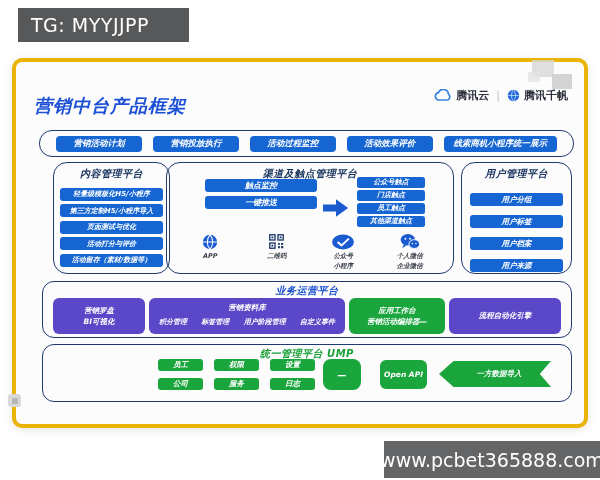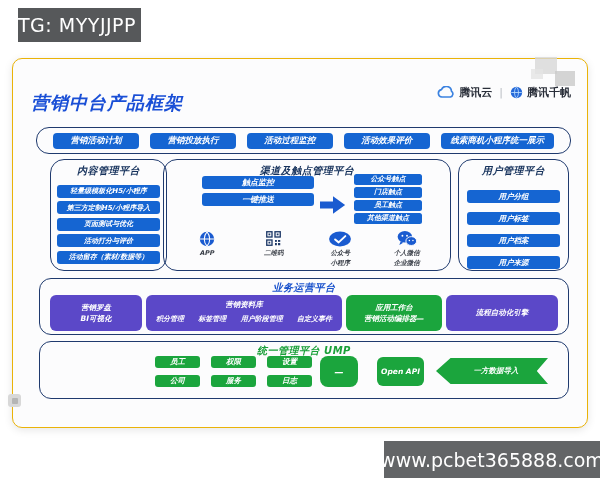--- a/index.html
+++ b/index.html
@@ -7,38 +7,38 @@
     --title-blue:#1a4fd6; --dark-box:#56585a; --card:#fcfcfd;
   }
   *{box-sizing:border-box; margin:0; padding:0;}
   html,body{width:600px;height:480px;}
   body{
     position:relative; background:#ffffff; overflow:hidden;
     font-family:"DejaVu Sans","Liberation Sans",sans-serif;
   }
   
   .tg-box{
-    position:absolute; left:18px; top:8px; width:123px; height:34px;
+    position:absolute; left:18px; top:8px; width:171px; height:34px;
     background:var(--dark-box); color:#fff; font-size:19px;
-    display:flex; align-items:center; letter-spacing:.5px;
+    display:flex; align-items:center; padding-left:13px; letter-spacing:.5px;
   }
   .site-box{
     position:absolute; left:384px; top:441px; width:216px; height:37px;
     background:#636567; color:#fff; font-size:19px;
     display:flex; align-items:center; justify-content:center;
   }
   .mini-mark{
     position:absolute; left:8px; top:394px; width:13px; height:13px;
     background:#d8d8d8; border-radius:3px; display:flex; align-items:center; justify-content:center;
   }
   .mini-mark i{display:block; width:6px; height:6px; background:#b5b5b5; border-radius:1px;}
   
   .card{
     position:absolute; left:12px; top:58px; width:576px; height:370px;
-    background:var(--card); border-radius:10px; border:1px solid #eab308;
+    background:var(--card); border-radius:10px; border:4px solid #eab308;
     box-shadow:0 2px 8px rgba(0,0,0,.10);
   }
   .deco-sq{position:absolute; background:#d7d7d7; opacity:.8;}
   .deco-sq.a{right:30px; top:-2px; width:22px; height:17px;}
   .deco-sq.b{right:12px; top:12px; width:20px; height:15px; background:#c9c9c9;}
   .deco-sq.c{right:44px; top:10px; width:12px; height:10px; background:#e3e3e3;}
   .main-title{
     position:absolute; left:18px; top:32px; font-size:18px; font-weight:bold;
     font-style:italic; color:var(--title-blue); letter-spacing:1px;
   }

